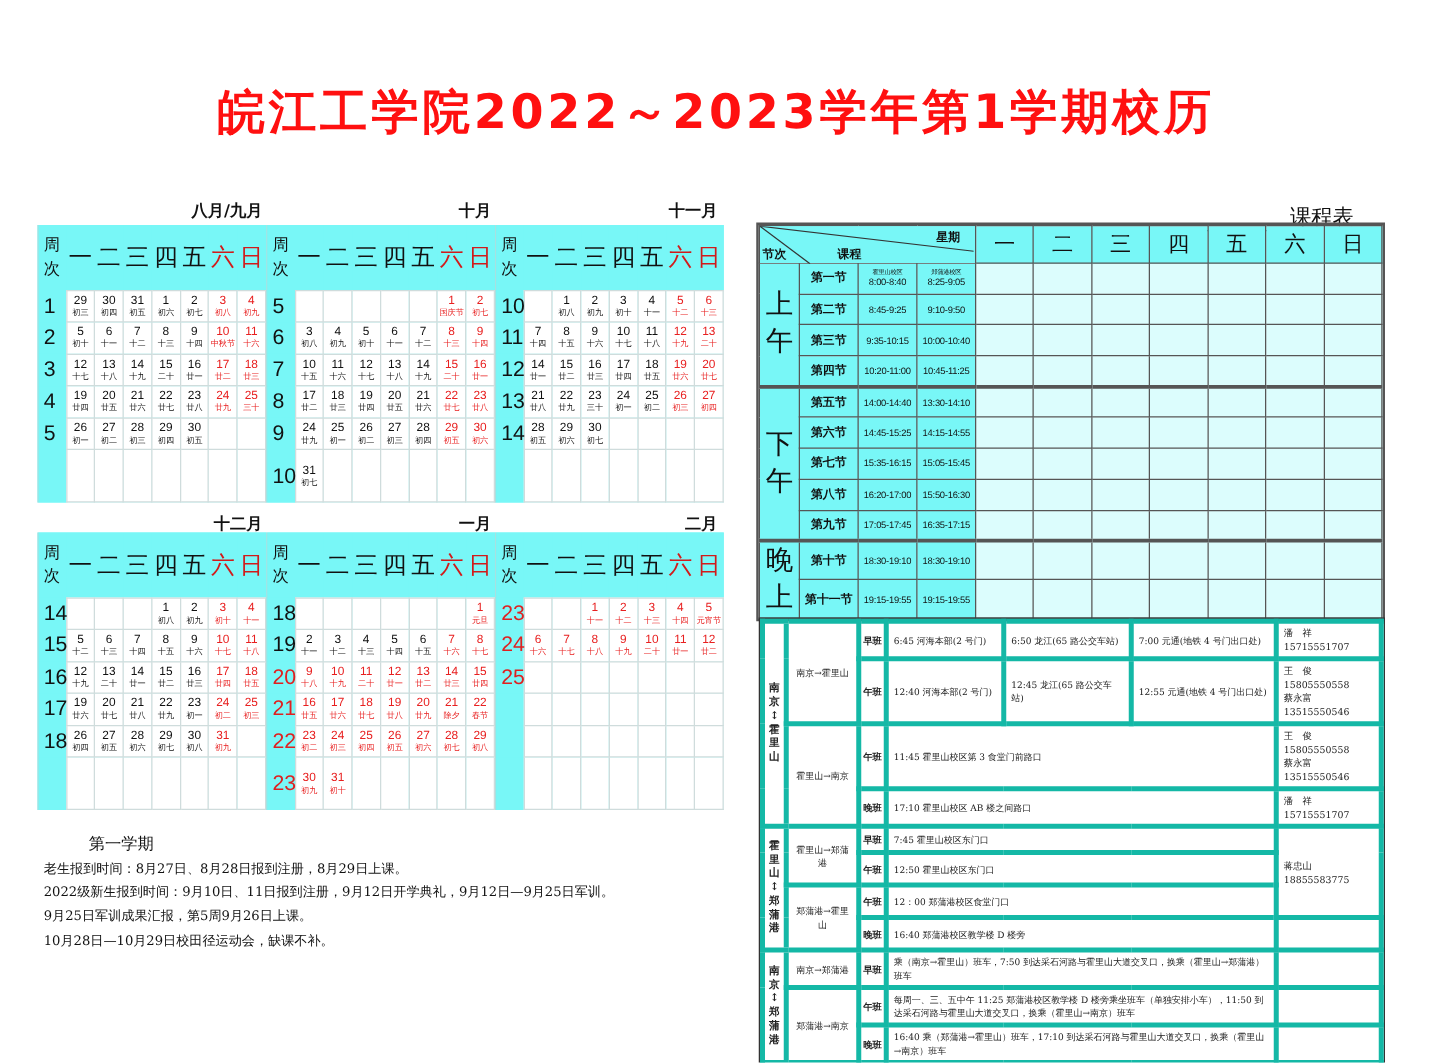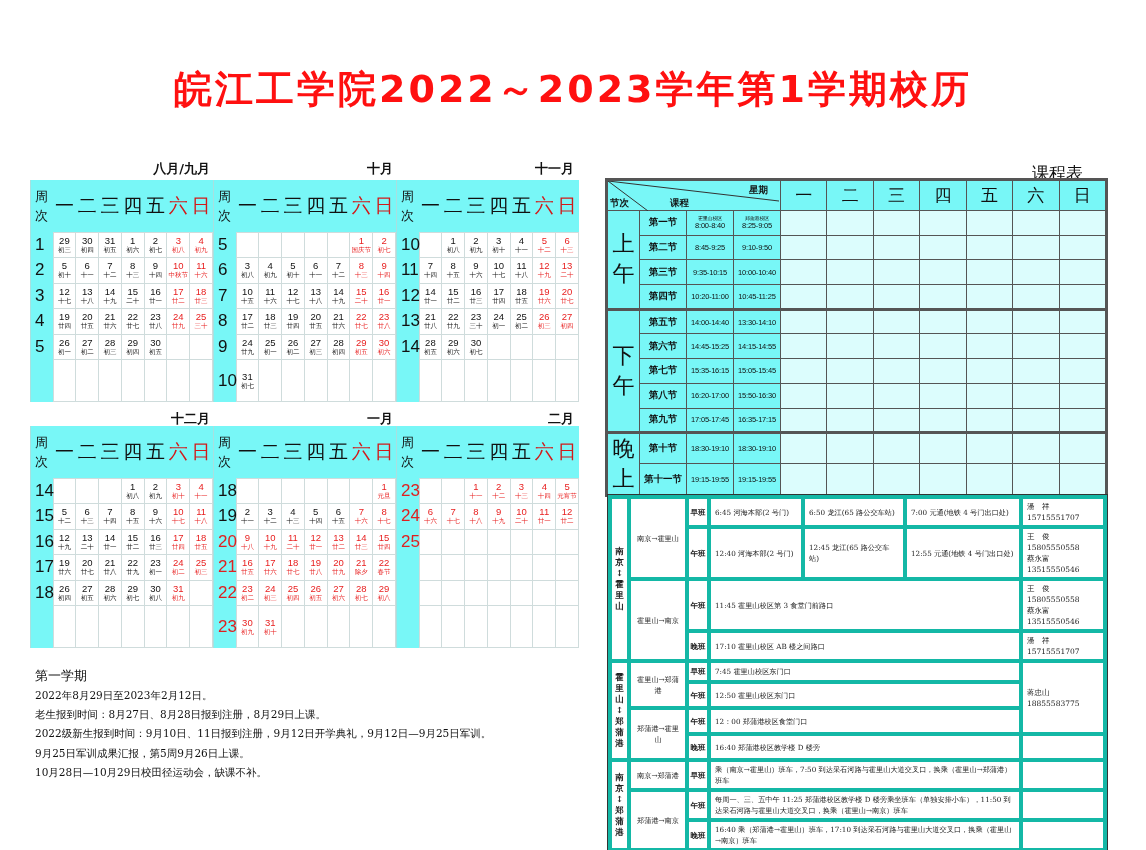--- a/index.html
+++ b/index.html
@@ -28,21 +28,21 @@
   .cal td { height: 25.5px; padding: 0; text-align: center; vertical-align: middle; }
   .cal td.wn { background: #78f7f7; font-size: 17px; text-align: left; padding-left: 4px; color: #111; font-family: "Liberation Sans", sans-serif; }
   .cal td.wn.red { color: #e02020; }
   .cal td.d { background: #ffffff; border: 1px solid #cfdcdc; }
   .cal td.tail { height: 42px; }
   .cal .dn { display: block; font-size: 9.5px; line-height: 10px; font-family: "Liberation Sans", sans-serif; }
   .cal .lu { display: block; font-size: 6.5px; line-height: 8px; }
   .cal .red { color: #e82020; }
 
   .notes { position: absolute; left: 35px; top: 666px; width: 560px; font-family: "DejaVu Serif", serif; }
-  .notes .h { font-size: 13px; line-height: 20px; }
+  .notes .h { font-size: 13px; line-height: 20px; margin-left: 36px; }
   .notes .l { font-size: 10.5px; line-height: 19.2px; }
 
   .ct-title { position: absolute; left: 910px; top: 142px; font-size: 17px; color: #111; margin-top: 20px; }
   .ct-title .blank { display: inline-block; width: 118px; border-bottom: 1px solid #111; height: 18px; vertical-align: bottom; margin-right: 4px; }
 
   .sched { position: absolute; left: 605px; top: 178px; width: 503px; border: 2px solid #555; }
   .sched table { border-collapse: collapse; width: 100%; table-layout: fixed; }
   .sched td, .sched th { border: 1px solid #555; padding: 0; text-align: center; vertical-align: middle; }
   .sched .hdr { height: 30px; background: #78f7f7; }
   .sched .corner { position: relative; background: #78f7f7; }
@@ -1346,21 +1346,20 @@
             <span class="dn"></span>
             <span class="lu"></span>
           </td>
         </tr>
       </tbody>
     </table>
   </div>
 
 <div class="notes">
   <div class="h">第一学期</div>
-  <div class="l">2022年8月29日至2023年2月12日。</div>
   <div class="l">老生报到时间：8月27日、8月28日报到注册，8月29日上课。</div>
   <div class="l">2022级新生报到时间：9月10日、11日报到注册，9月12日开学典礼，9月12日—9月25日军训。</div>
   <div class="l">9月25日军训成果汇报，第5周9月26日上课。</div>
   <div class="l">10月28日—10月29日校田径运动会，缺课不补。</div>
 </div>
 
 <div class="ct-title">
   <span class="blank"></span><span>课程表</span>
 </div>
 

